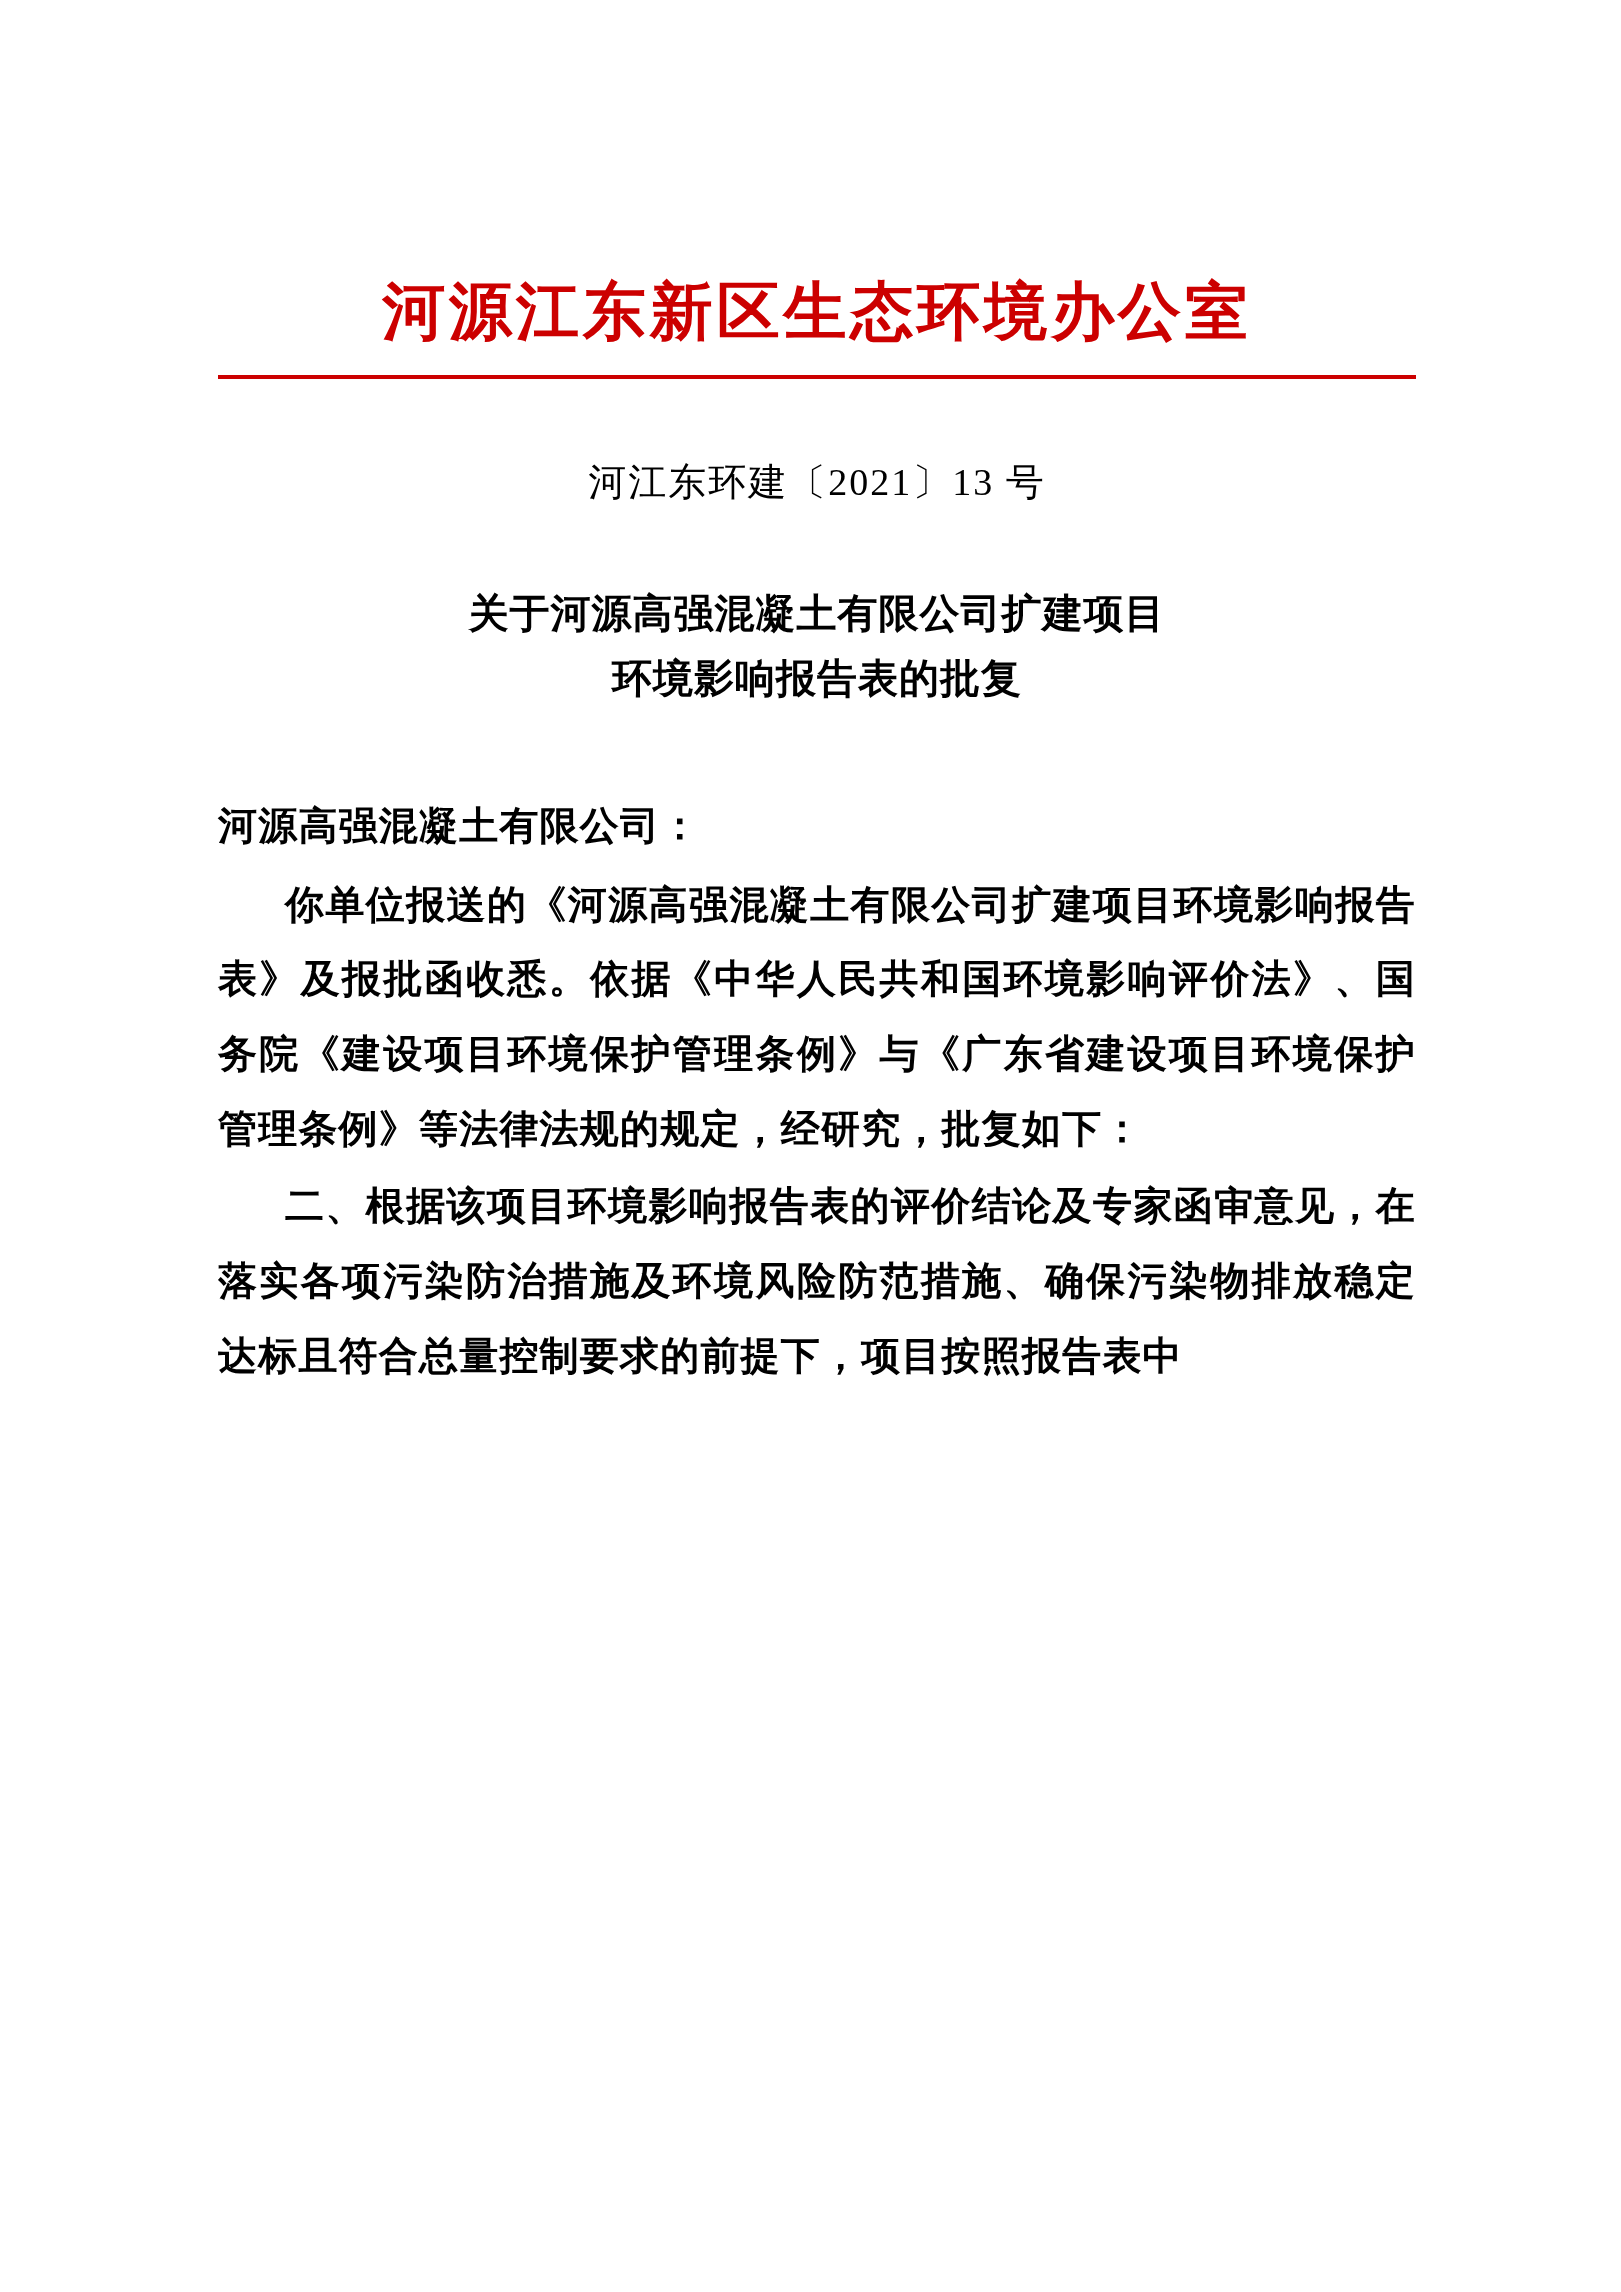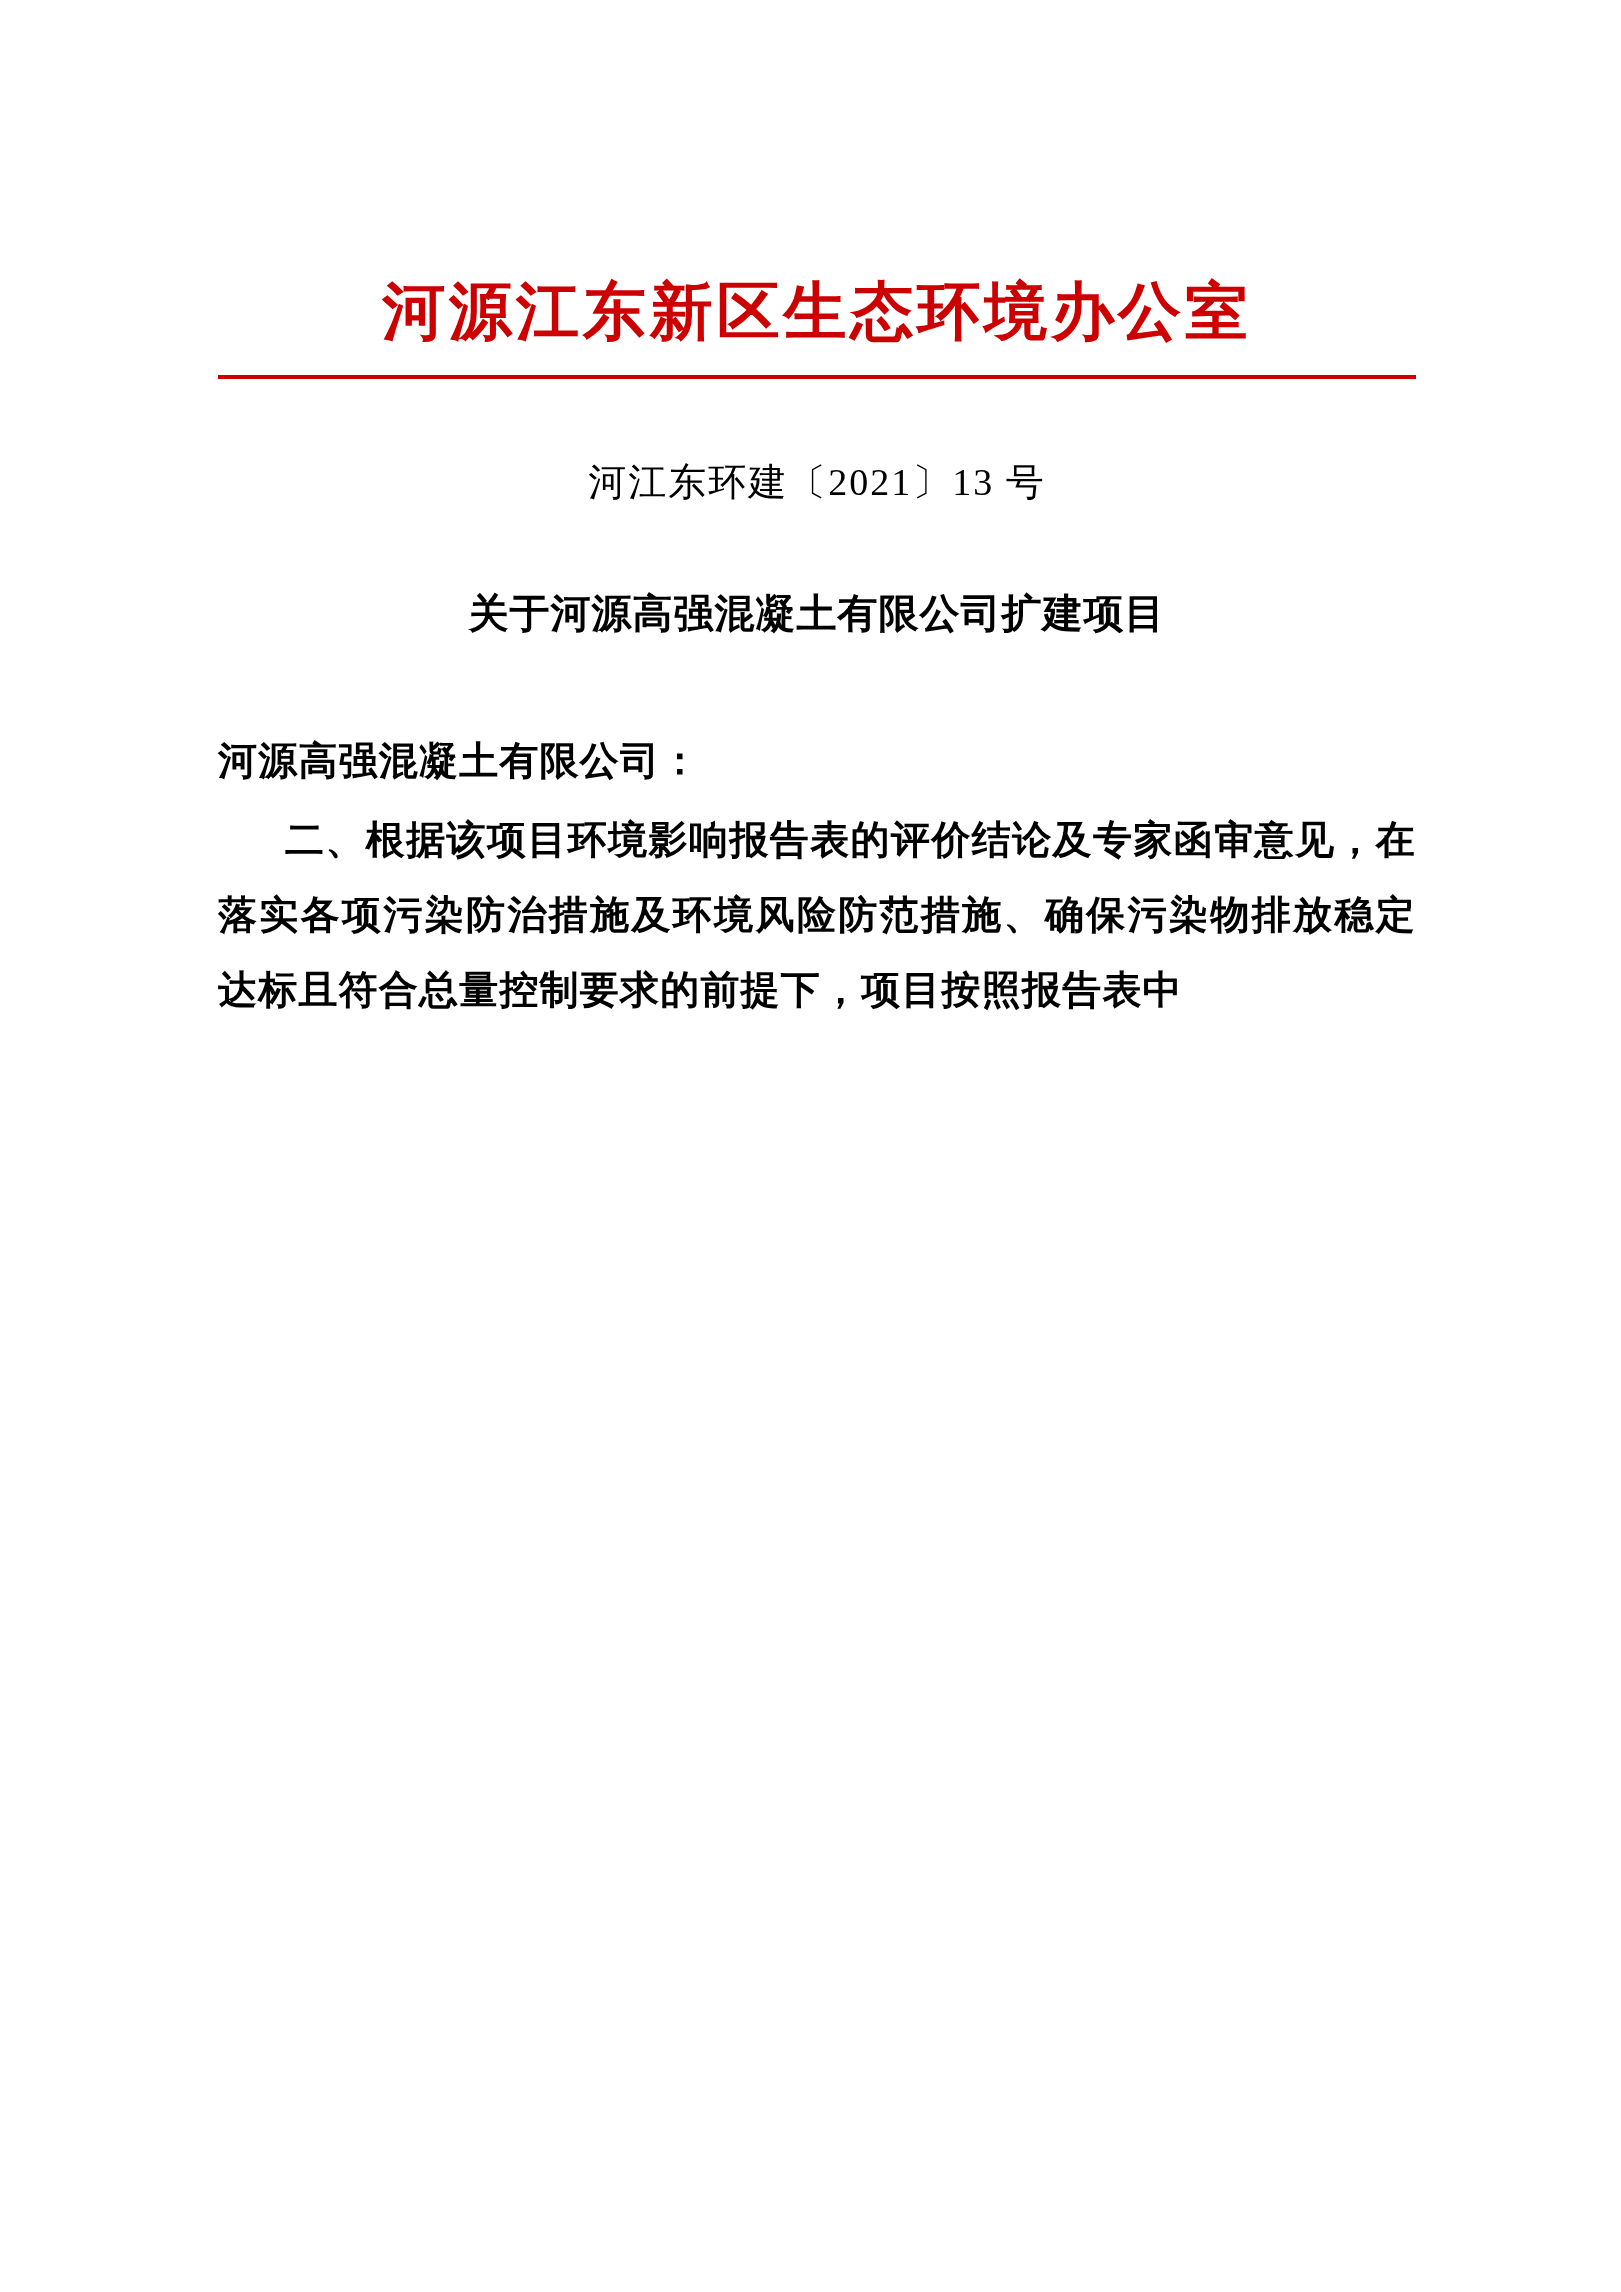--- a/index.html
+++ b/index.html
@@ -99,22 +99,24 @@
 
     <div class="letterhead">
       <div class="letterhead-title">河源江东新区生态环境办公室</div>
       <div class="letterhead-rule"></div>
     </div>
 
     <div class="doc-number">河江东环建〔2021〕13 号</div>
 
     <div class="doc-title">
       <div>关于河源高强混凝土有限公司扩建项目</div>
+      <div>环境影响报告表的批复</div>
     </div>
 
     <div class="body-block">
       <p class="salutation">河源高强混凝土有限公司：</p>
+      <p class="para">你单位报送的《河源高强混凝土有限公司扩建项目环境影响报告表》及报批函收悉。依据《中华人民共和国环境影响评价法》、国务院《建设项目环境保护管理条例》与《广东省建设项目环境保护管理条例》等法律法规的规定，经研究，批复如下：</p>
       <p class="para">二、根据该项目环境影响报告表的评价结论及专家函审意见，在落实各项污染防治措施及环境风险防范措施、确保污染物排放稳定达标且符合总量控制要求的前提下，项目按照报告表中</p>
     </div>
 
   </div>
 </div>
 
 
 </body></html>

